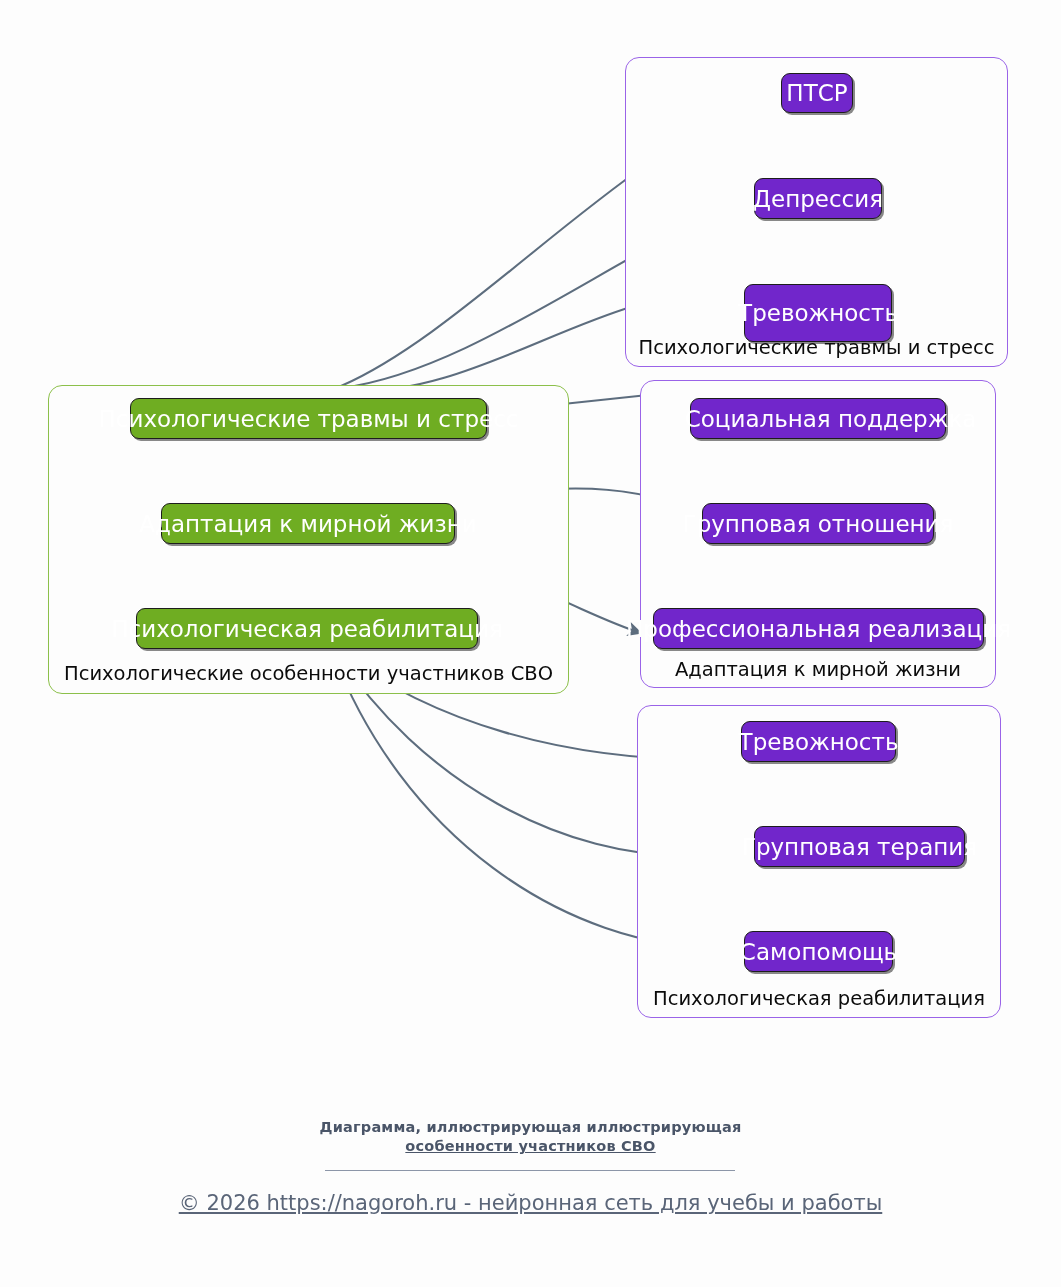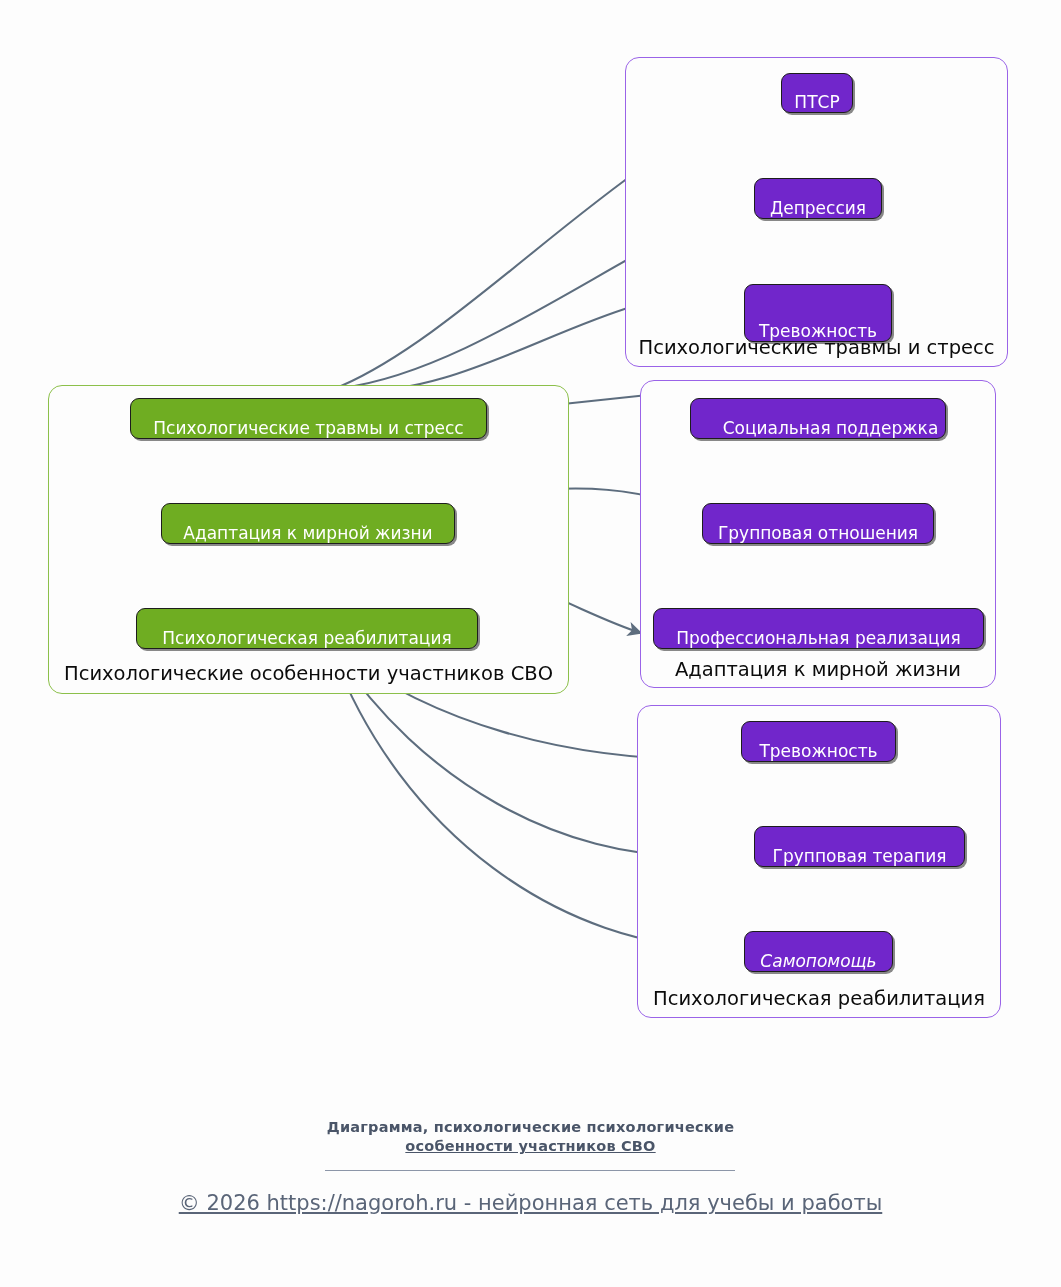--- a/index.html
+++ b/index.html
@@ -41,25 +41,25 @@
     text-align: center;
     color: #0b0b0b;
     font-size: 19.5px;
     line-height: 22px;
     white-space: nowrap;
   }
   .node {
     position: absolute;
     box-sizing: border-box;
     display: flex;
-    align-items: flex-end;
+    align-items: center;
     justify-content: center;
     border-radius: 9px;
     color: #ffffff;
-    font-size: 17px;
+    font-size: 23px;
     white-space: nowrap;
     box-shadow: 2px 2px 0px 0px rgba(40,40,40,0.55);
   }
   .node.purple {
     background: #7126cb;
     border: 1.7px solid #1d1d1d;
   }
   .node.green {
     background: #6fad22;
     border: 1.7px solid #1d1d1d;
@@ -149,23 +149,23 @@
   </div>
   <div class="cluster-label" style="left:640px; top:659px; width:356px;">Адаптация к мирной жизни</div>
 
   <div class="cluster purple" style="left:637px; top:705px; width:364px; height:313px;"></div>
   <div class="node purple" style="left:741px; top:721px; width:155px; height:41px;">
     <span>Тревожность</span>
   </div>
   <div class="node purple" style="left:754px; top:826px; width:211px; height:41px;">
     <span>Групповая терапия</span>
   </div>
-  <div class="node purple" style="left:744px; top:931px; width:149px; height:41px;font-style:italic;">
+  <div class="node purple" style="left:744px; top:931px; width:149px; height:41px;">
     <span>Самопомощь</span>
   </div>
   <div class="cluster-label" style="left:637px; top:988px; width:364px;">Психологическая реабилитация</div>
 
-  <div class="footer footer-title" style="top:1117px;">Диаграмма, психологические психологические</div>
+  <div class="footer footer-title" style="top:1117px;">Диаграмма, иллюстрирующая иллюстрирующая</div>
   <div class="footer footer-title" style="top:1136px;text-decoration:underline;">особенности участников СВО</div>
   <div class="footer-divider" style="left:325px; top:1170px; width:410px;"></div>
   <div class="footer footer-credit" style="top:1192px;">© 2026 https://nagoroh.ru - нейронная сеть для учебы и работы</div>
 
 </div>
 
 </body></html>

